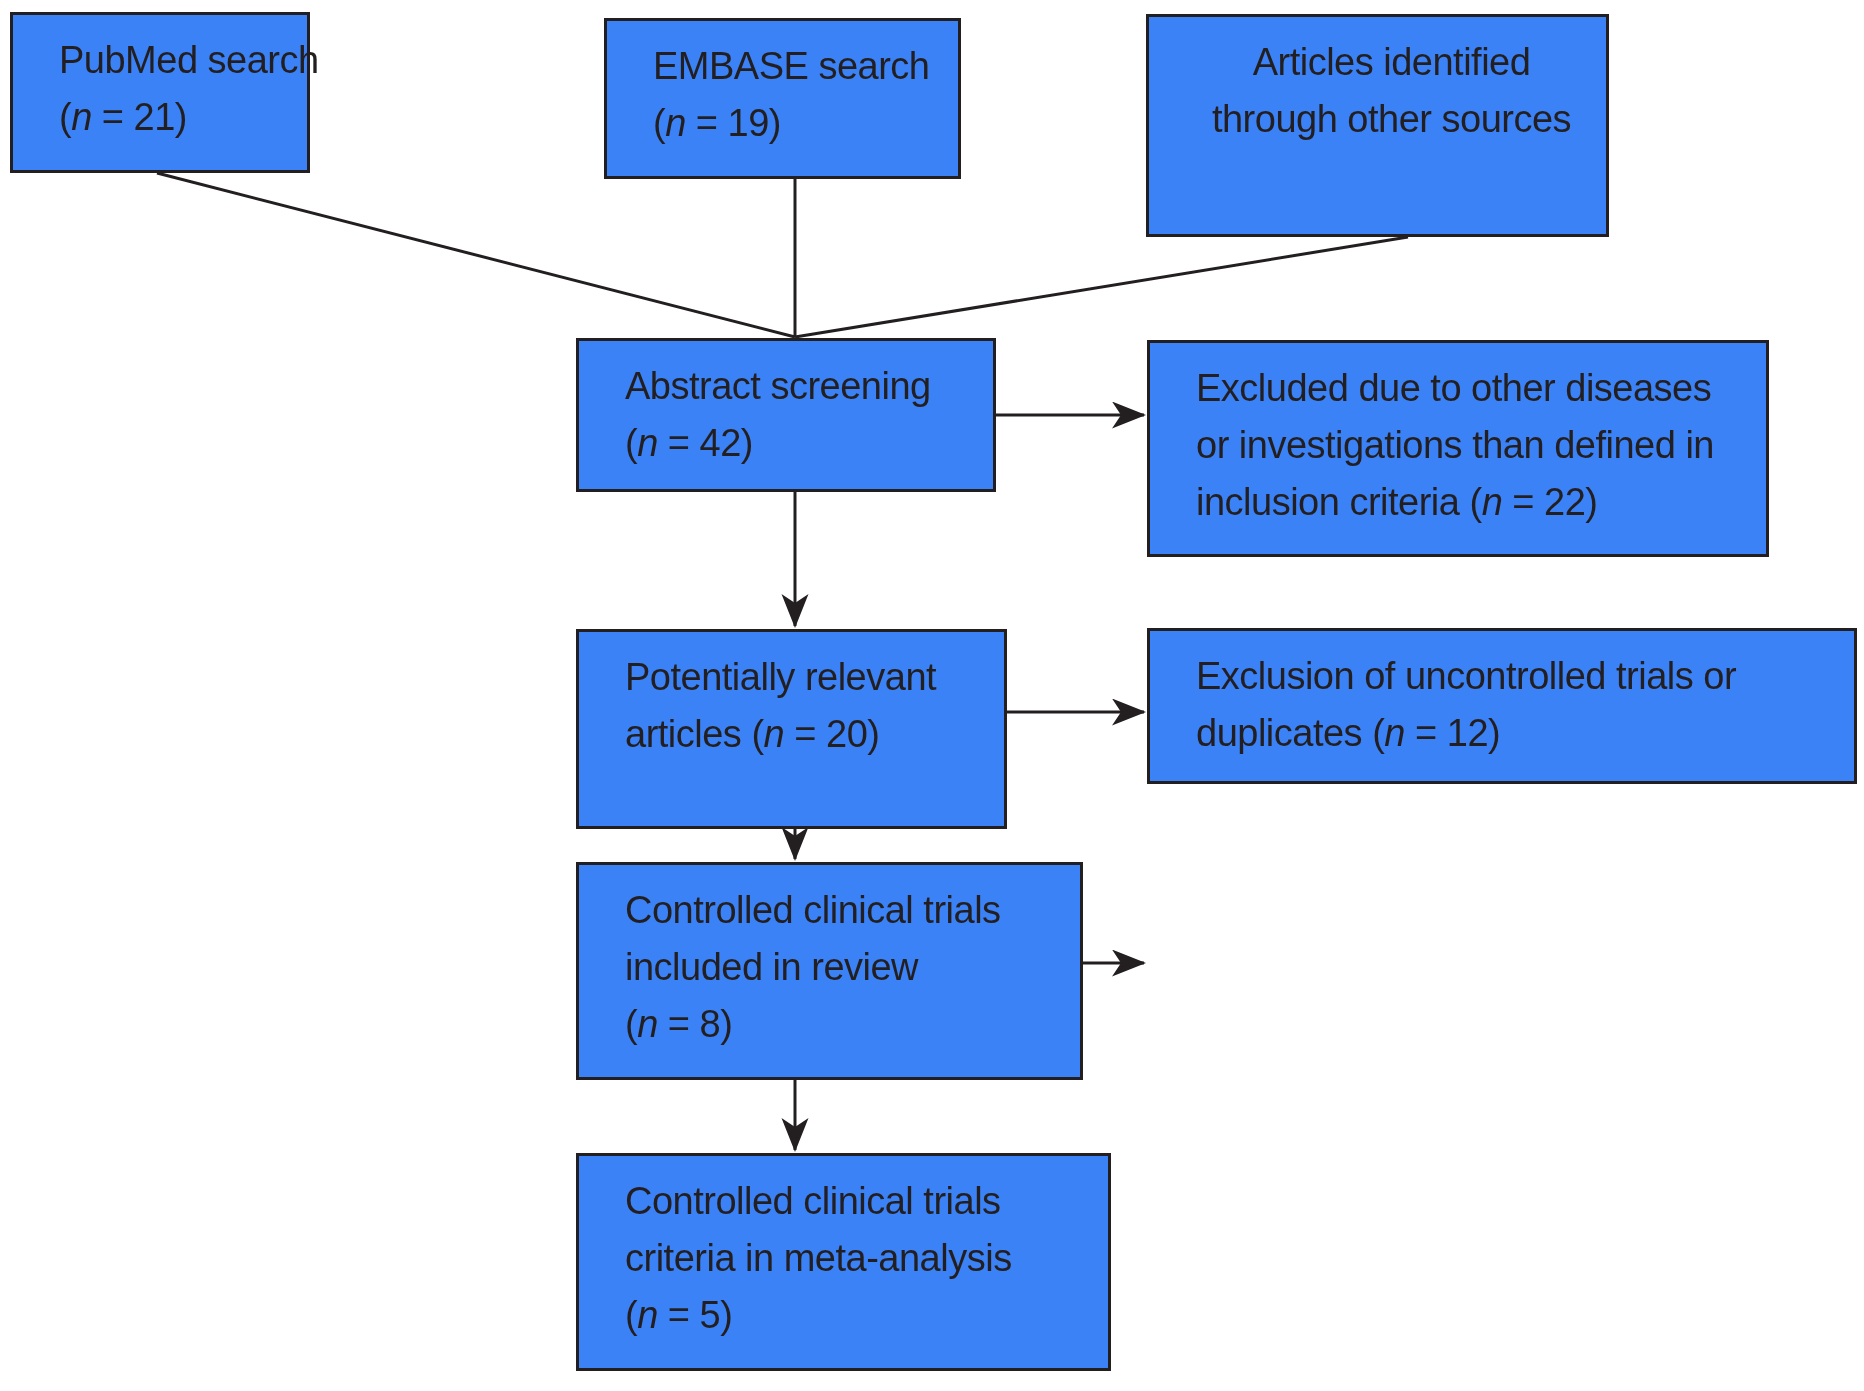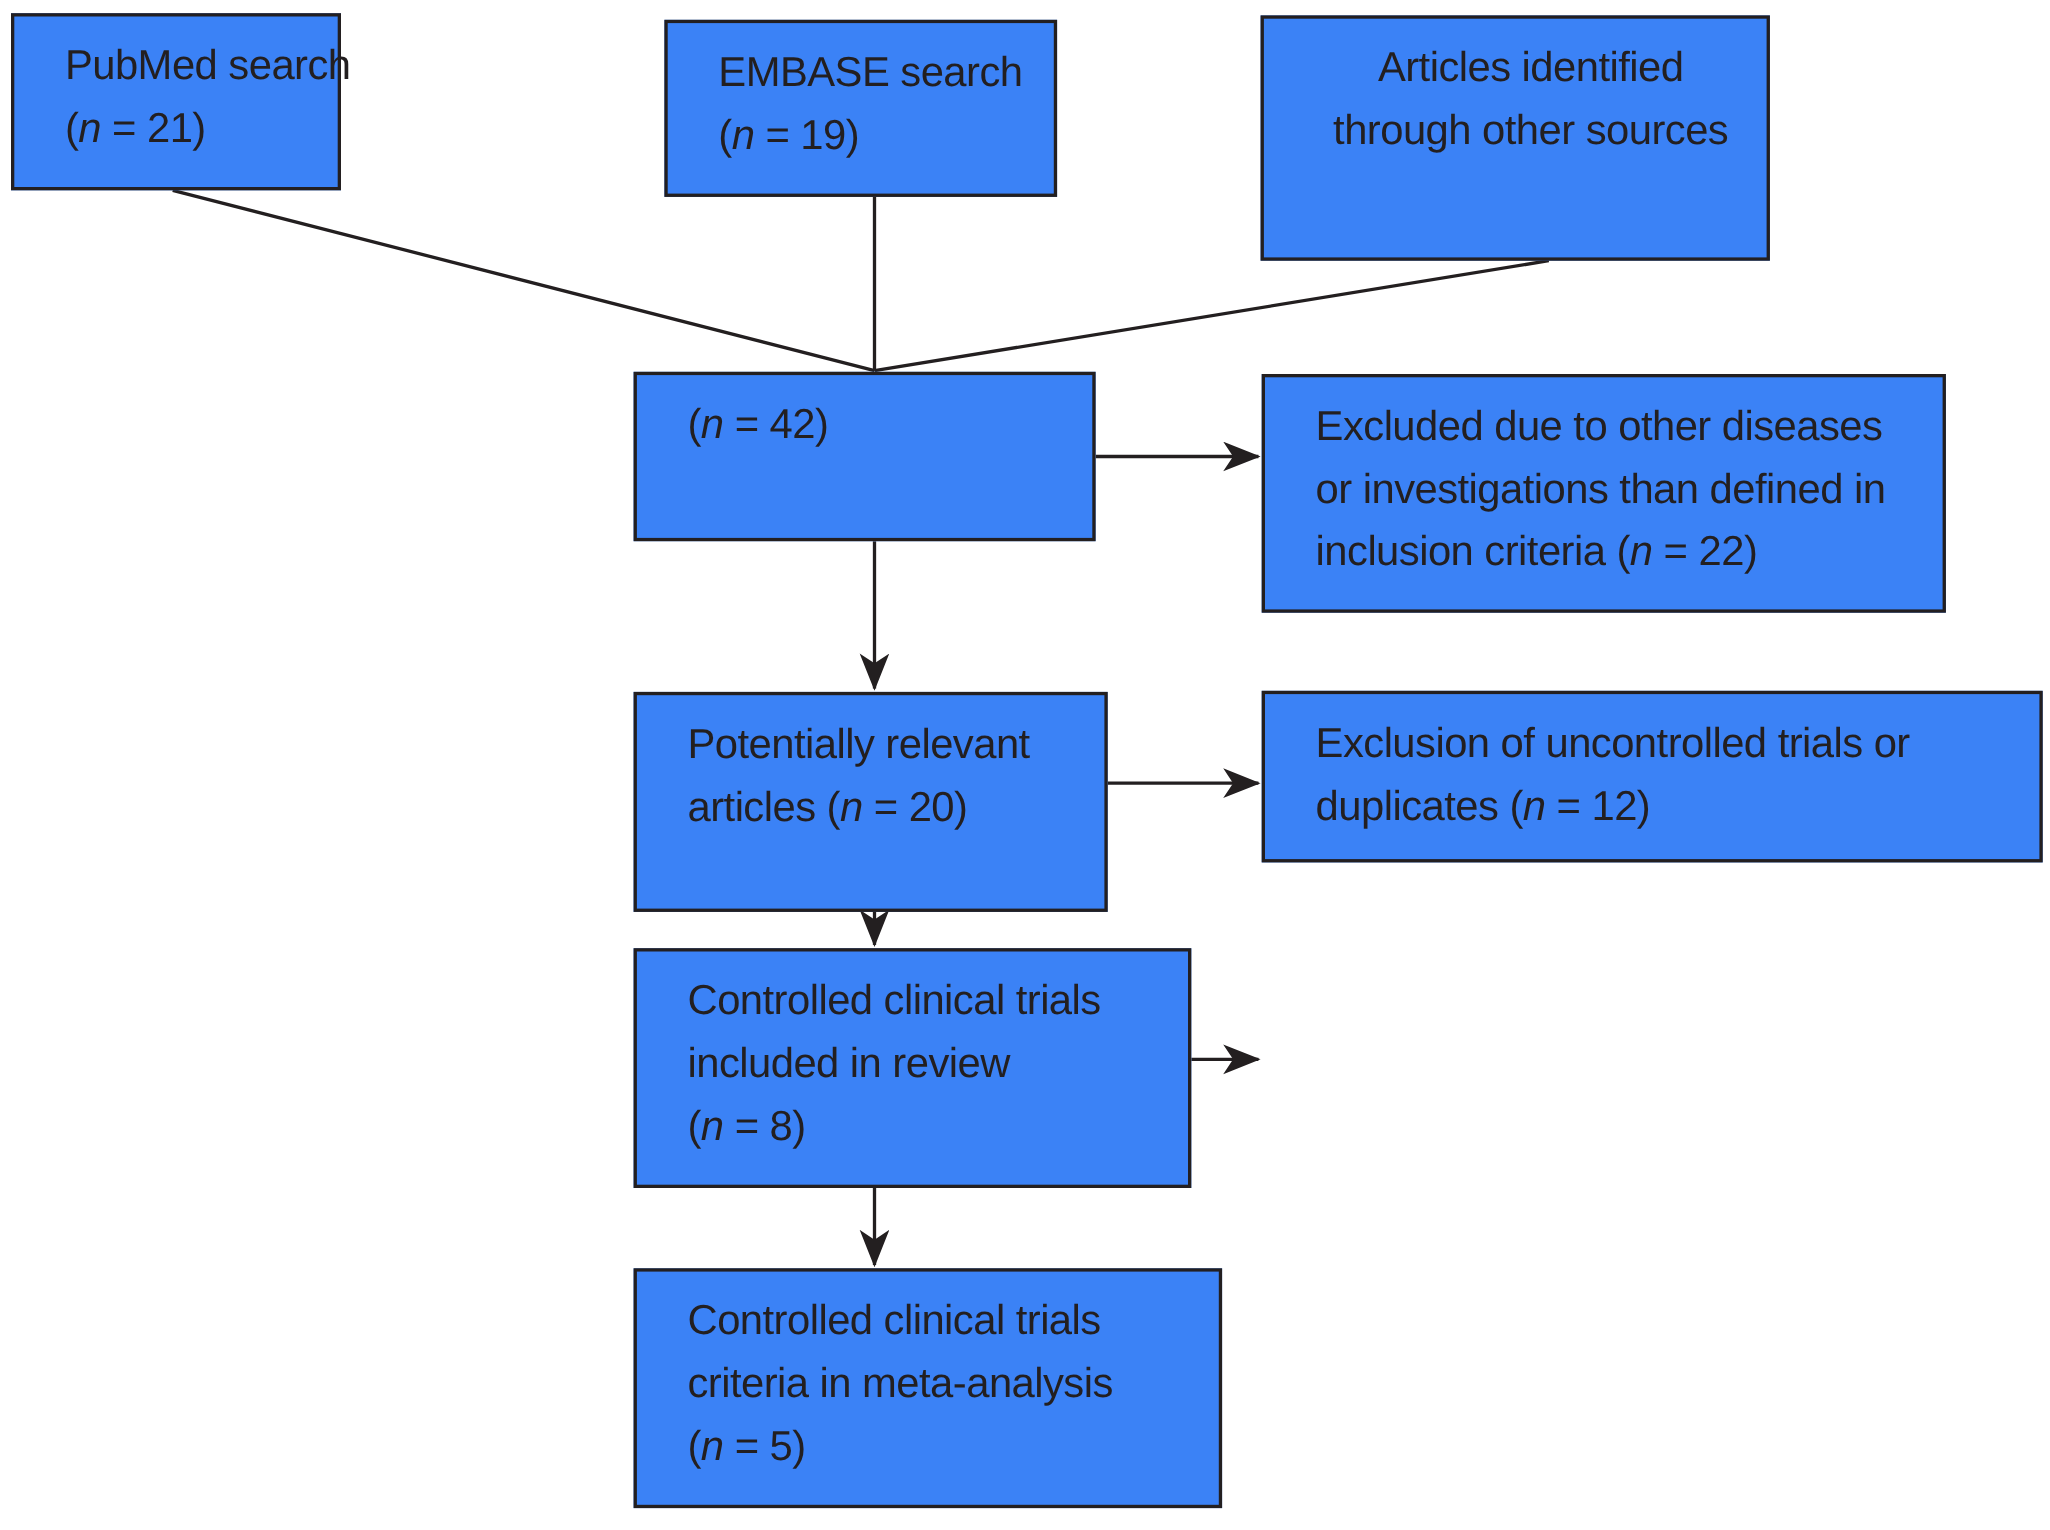--- a/index.html
+++ b/index.html
@@ -79,20 +79,21 @@
     </div>
   <div class="box b-embase">
       <div><span>EMBASE search</span></div>
       <div><span>(</span><span class="it">n</span><span> = 19)</span></div>
     </div>
   <div class="box b-other">
       <div><span>Articles identified</span></div>
       <div><span>through other sources</span></div>
     </div>
   <div class="box b-abstract">
+      <div><span>Abstract screening</span></div>
       <div><span>(</span><span class="it">n</span><span> = 42)</span></div>
     </div>
   <div class="box b-excluded1">
       <div><span>Excluded due to other diseases</span></div>
       <div><span>or investigations than defined in</span></div>
       <div><span>inclusion criteria (</span><span class="it">n</span><span> = 22)</span></div>
     </div>
   <div class="box b-relevant">
       <div><span>Potentially relevant</span></div>
       <div><span>articles (</span><span class="it">n</span><span> = 20)</span></div>

